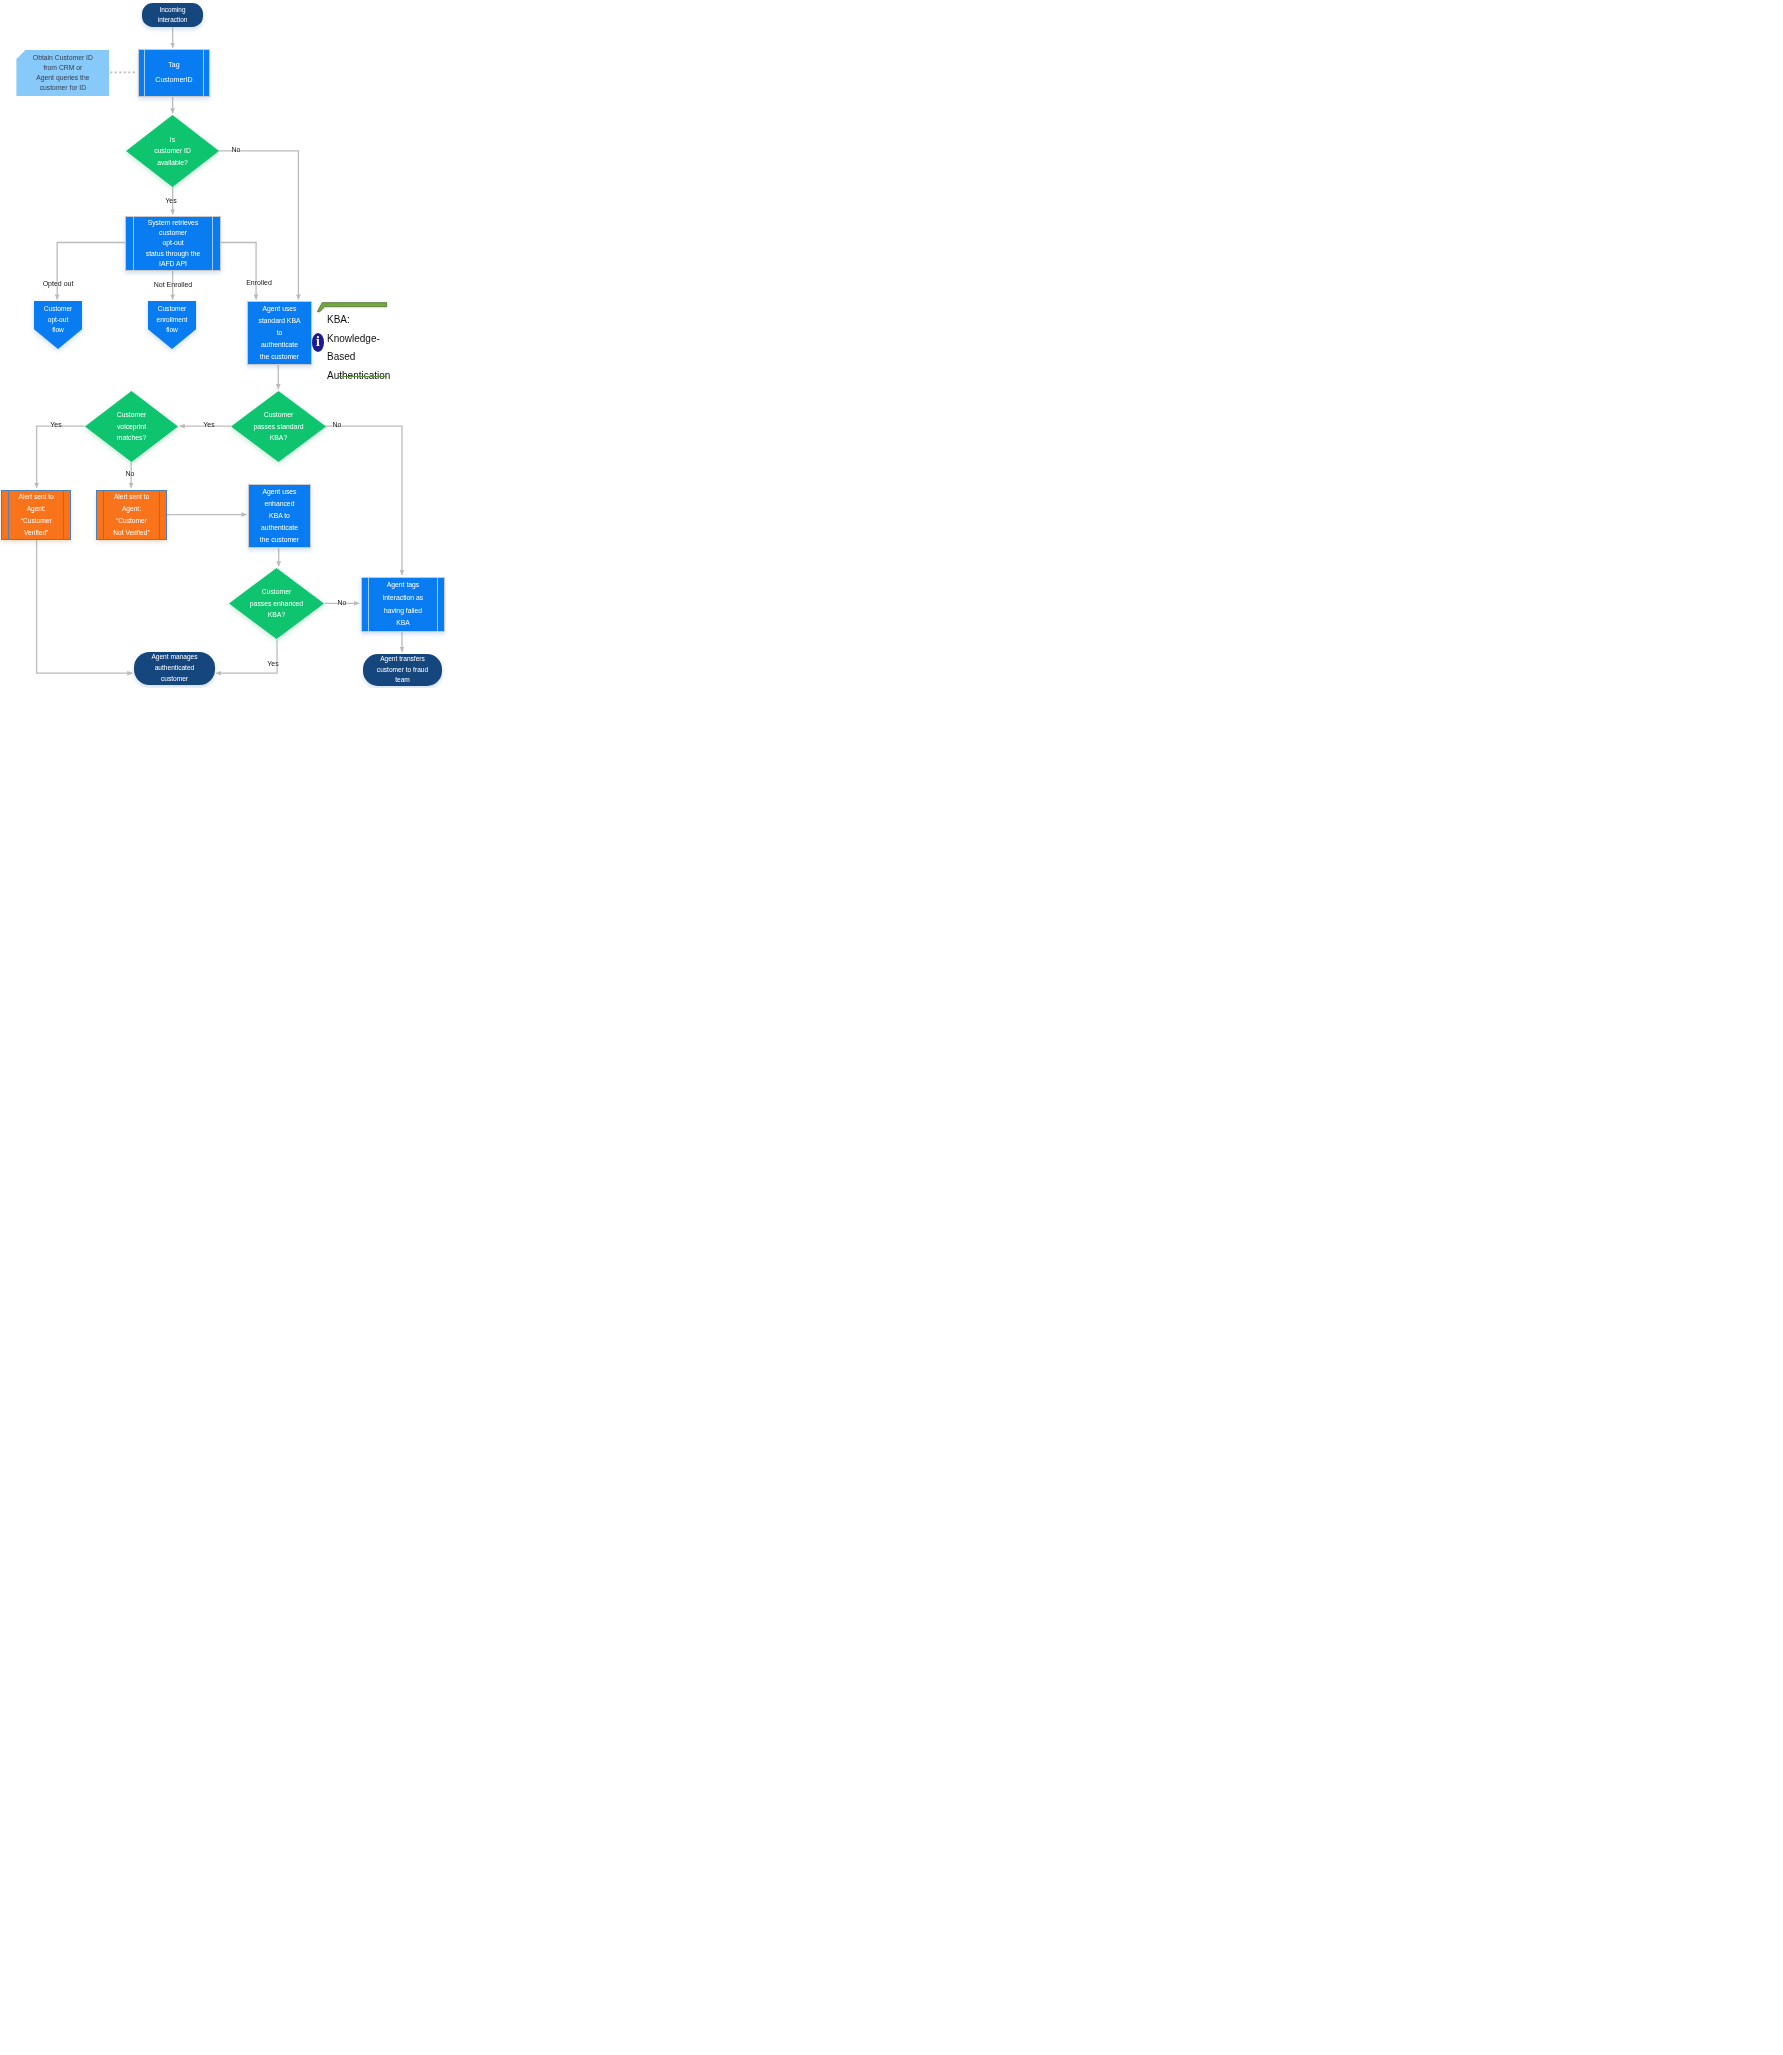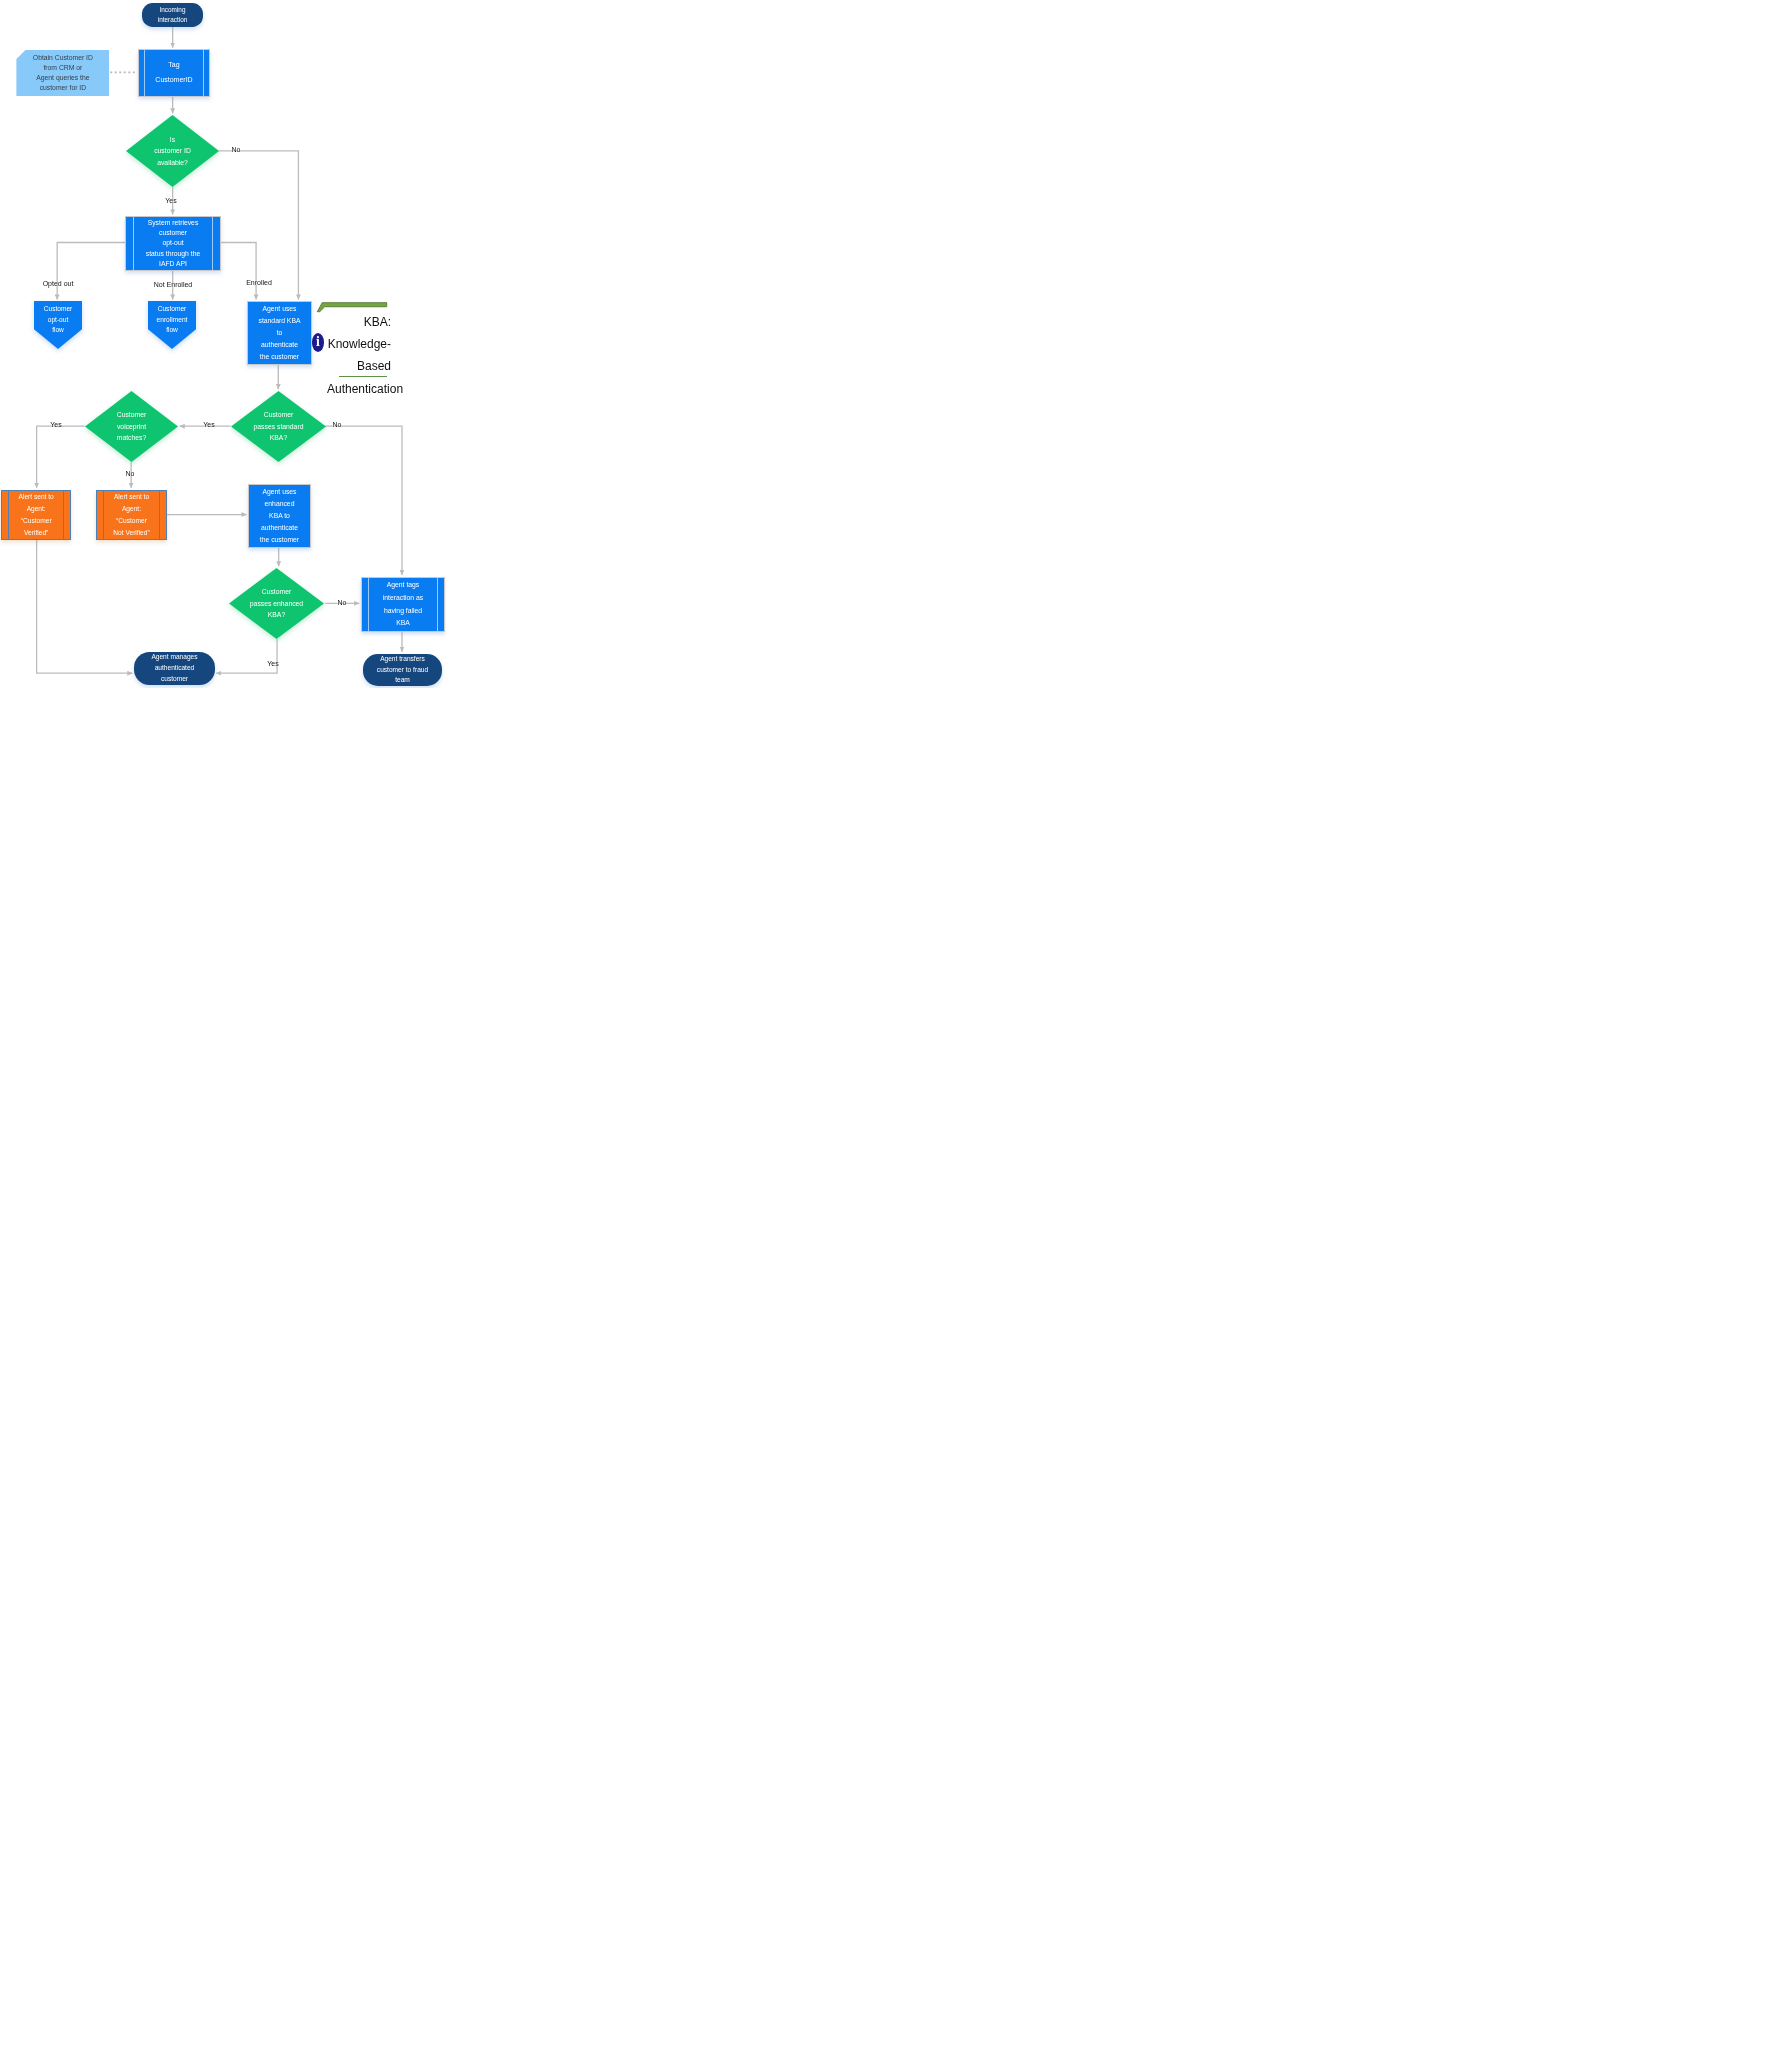--- a/index.html
+++ b/index.html
@@ -43,22 +43,22 @@
         background:var(--alert-border,#4d82b8);}
   .alert::before{left:9%;} .alert::after{right:9%;}
   .tagsbox{line-height:1.9;}
   .note{background:var(--note-blue,#87c9f9);color:var(--note-text,#39404b);font-size:6.8px;line-height:1.44;
         clip-path:polygon(9.8% 0,100% 0,100% 100%,0 100%,0 19.4%);}
   .elabel{position:absolute;z-index:3;transform:translate(-50%,-50%);color:var(--label-text,#141414);
         font-size:7px;white-space:nowrap;text-shadow:0 0 1.6px #fff,0 0 1.6px #fff;}
   .info-icon{position:absolute;z-index:3;display:flex;align-items:center;justify-content:center;
         background:var(--info-icon-navy,#1b1b8e);color:#fff;border-radius:50%;
         font-family:"Liberation Serif",serif;font-weight:bold;font-size:13.6px;}
-  .kba-text{position:absolute;z-index:3;color:#111;font-size:12px;line-height:1.85;
-        white-space:pre-line;text-align:right;}
+  .kba-text{position:absolute;z-index:3;color:#111;font-size:10px;line-height:1.85;
+        white-space:pre-line;text-align:left;}
   .kba-line{position:absolute;z-index:3;height:1.2px;background:var(--bracket-green-line,#5d9141);}
   .bracket{position:absolute;z-index:3;}
 </style>
 </head>
 <body>
 
 <div id="canvas">
 
   <svg id="wires" width="446" height="688" viewBox="0 0 1085 1674">
     <defs>

